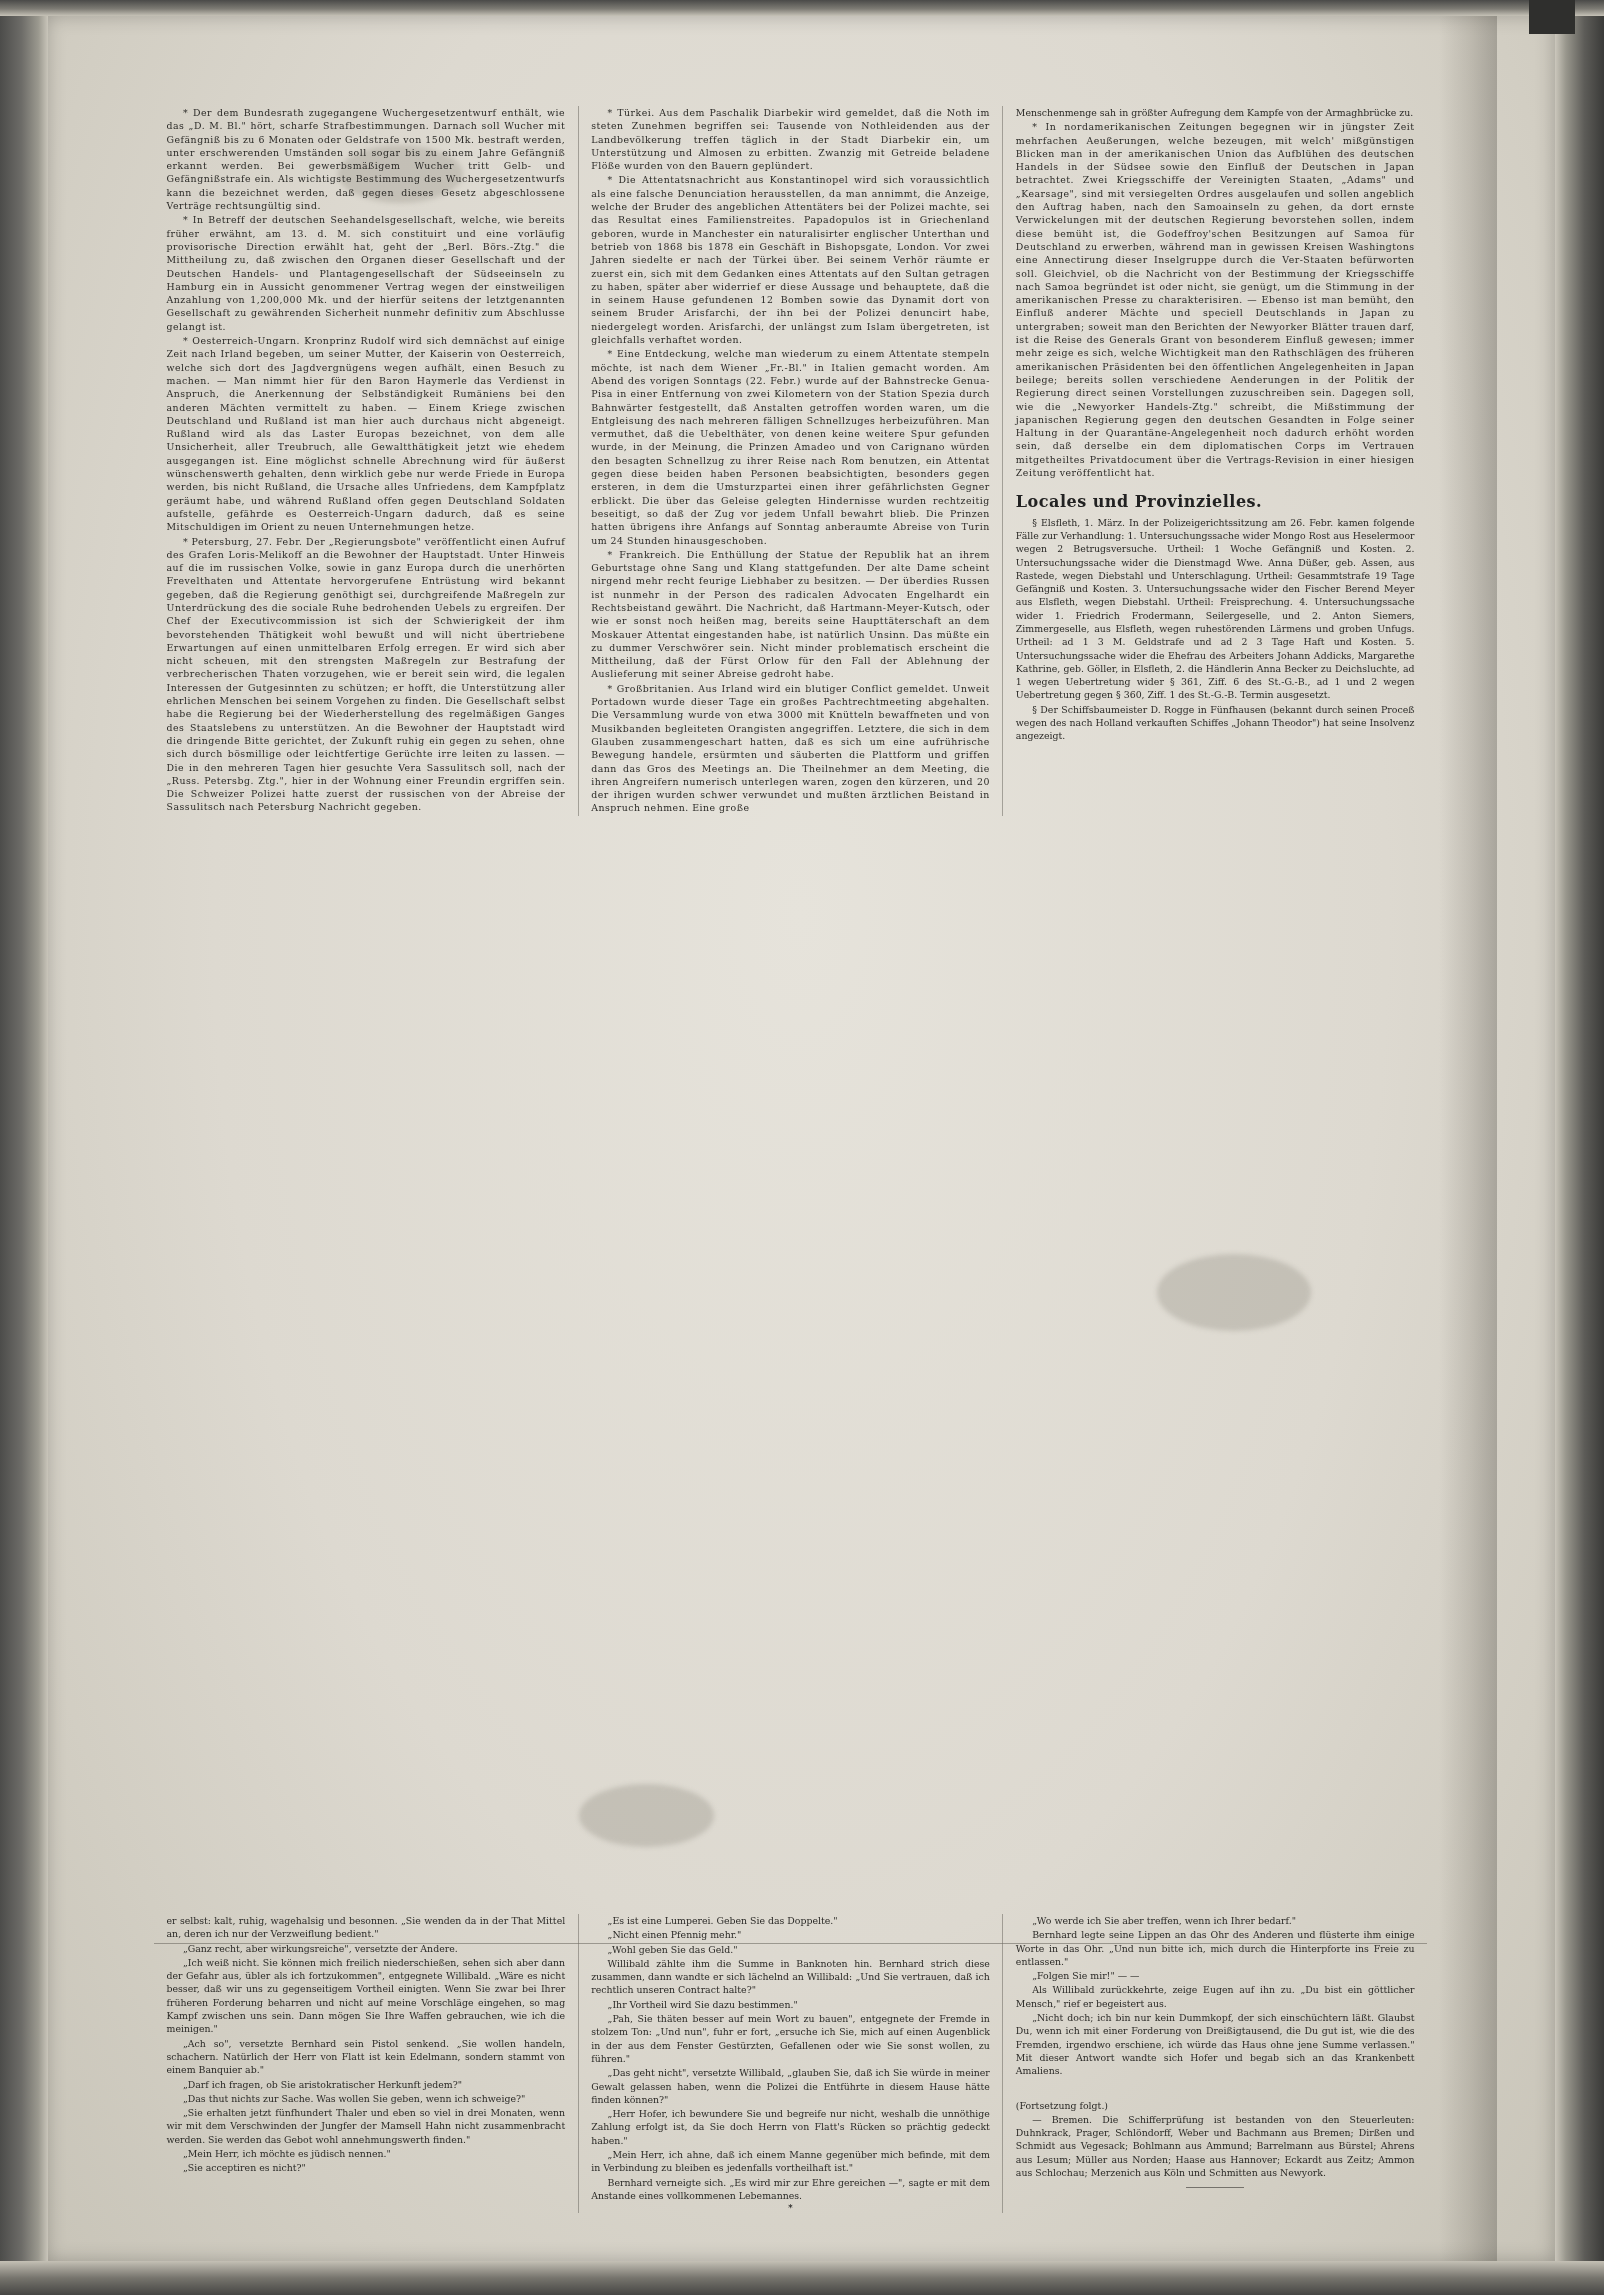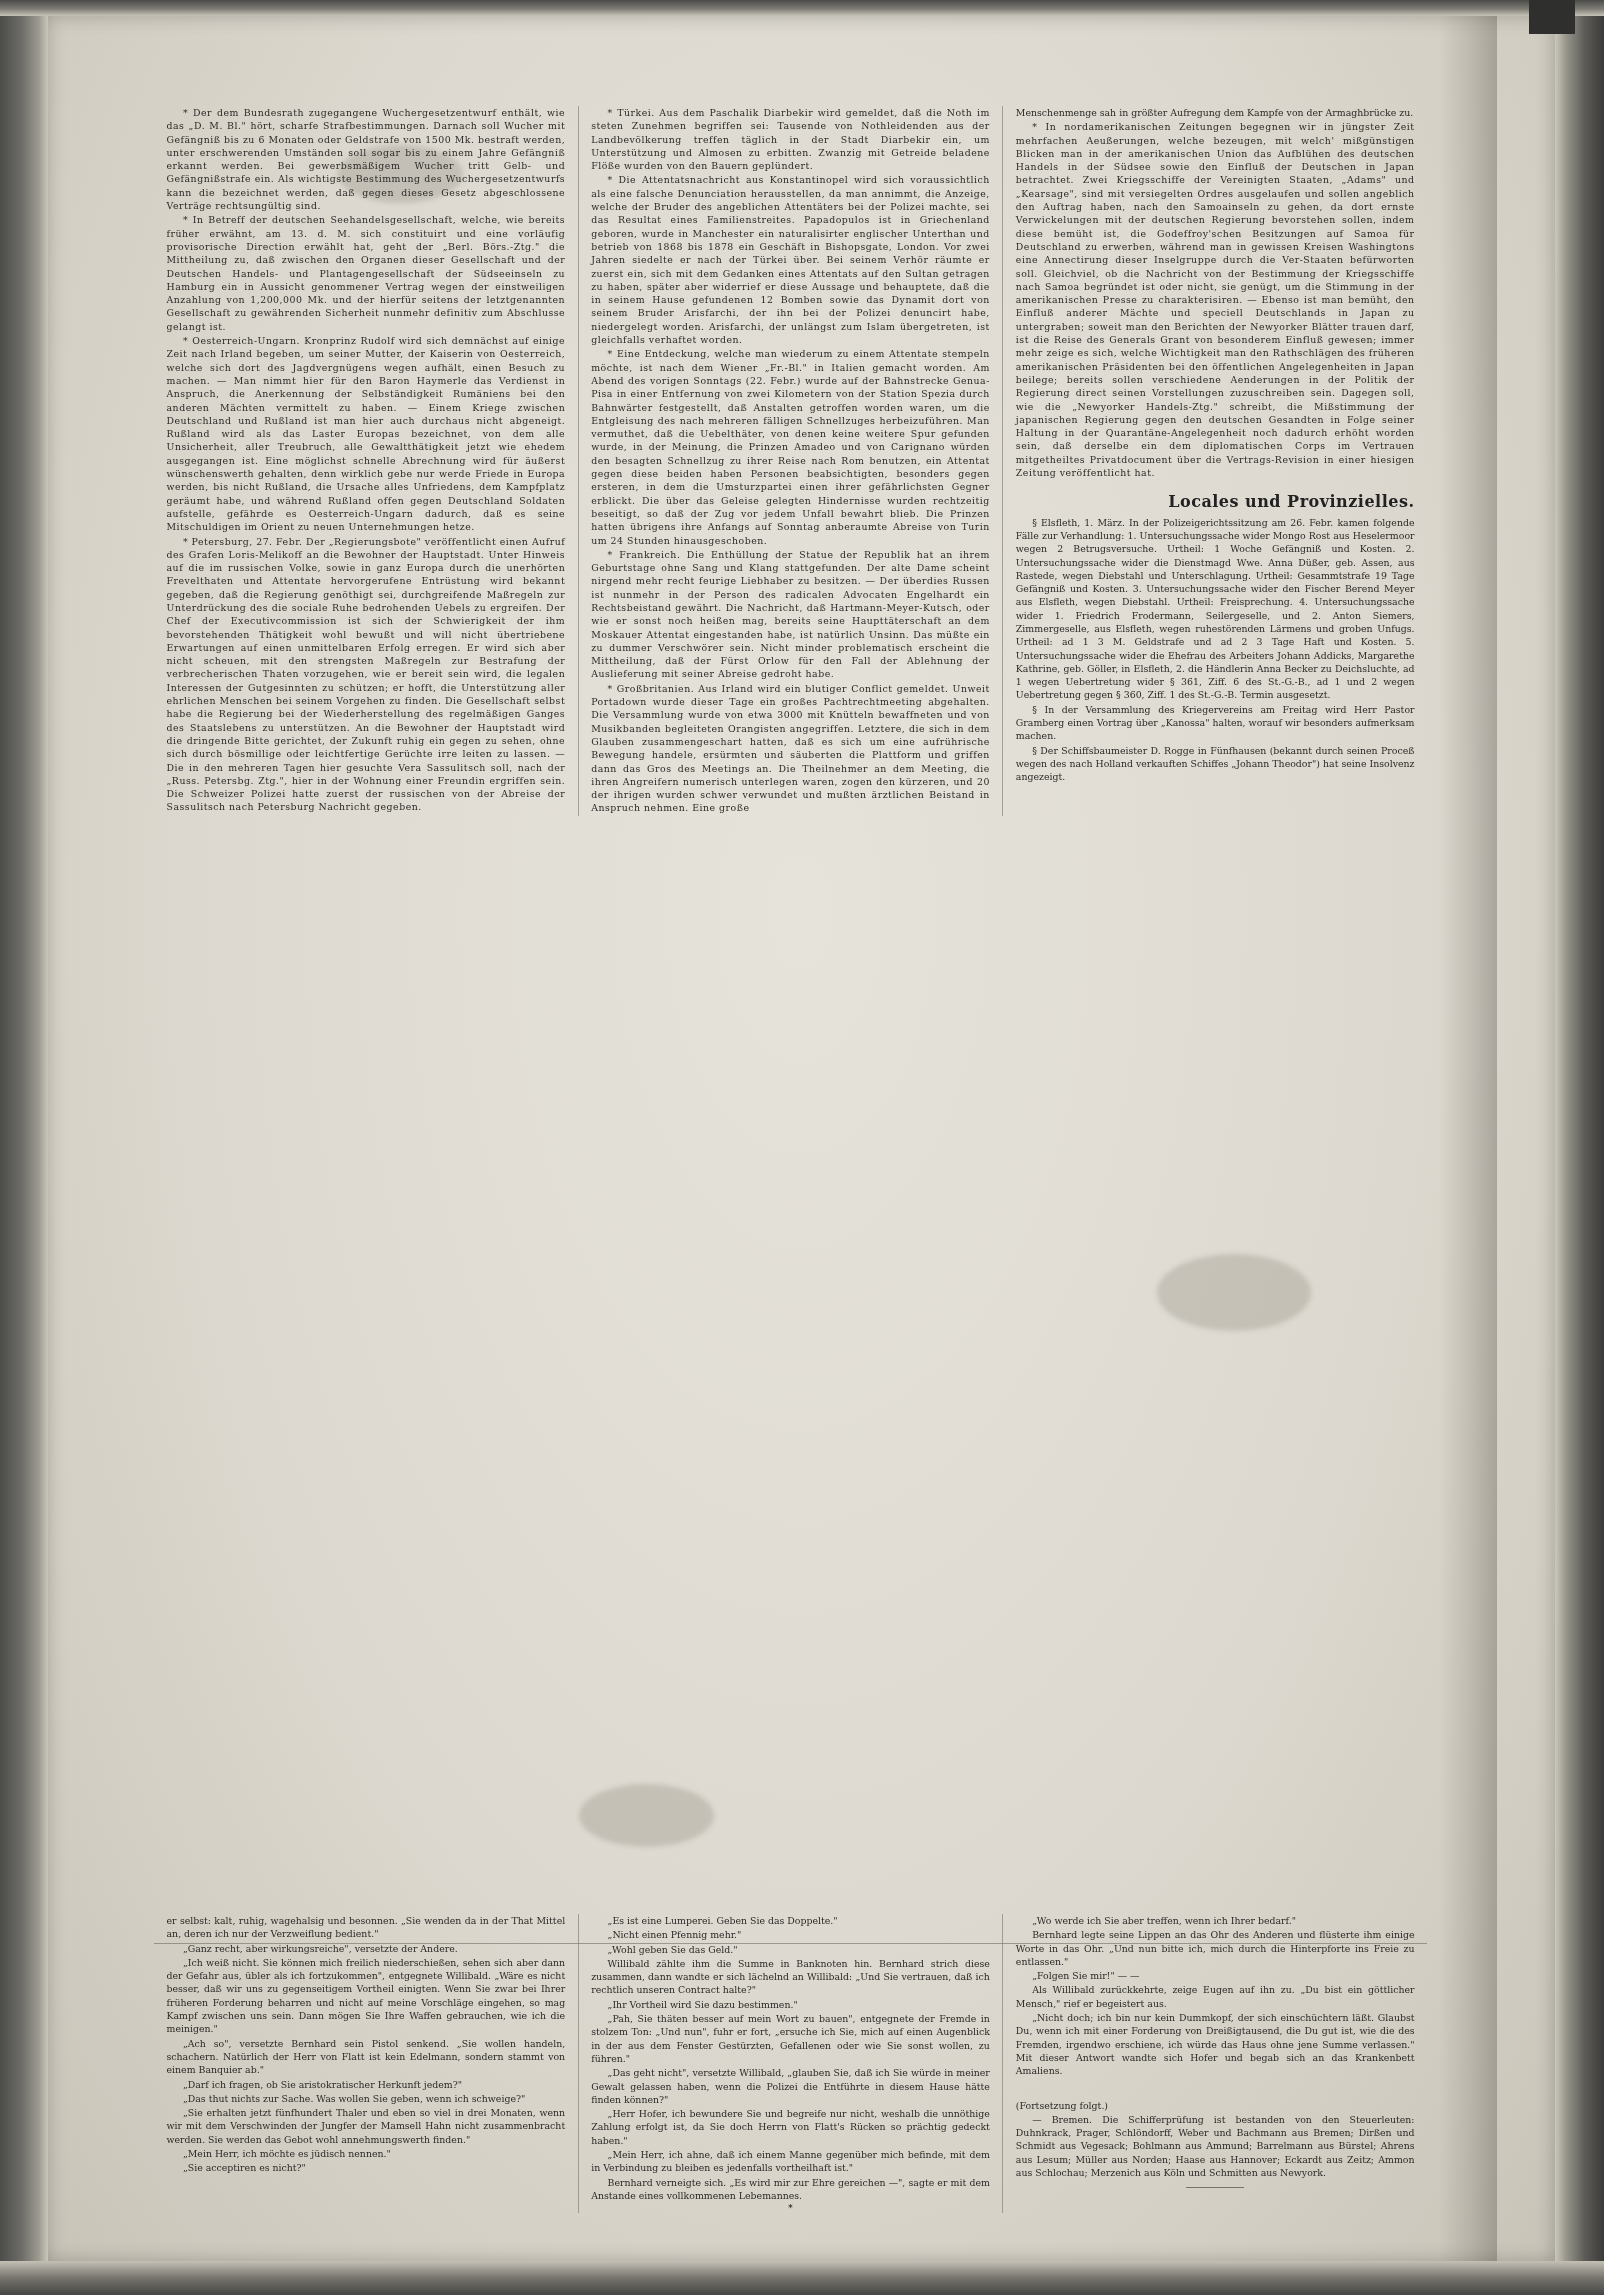--- a/index.html
+++ b/index.html
@@ -88,21 +88,21 @@
     color: #2b2a27;
     hyphens: auto;
     -webkit-hyphens: auto;
     text-rendering: optimizeLegibility;
     font-family: "DejaVu Serif", serif;
   }
   p.ind { text-indent: 16.4px; }
   .star { letter-spacing: 0.5px; }
   .secdiv {
     margin: 12.5px 0 4.8px 0;
-    text-align: right;
+    text-align: left;
   }
   .sechead {
     font-family: "DejaVu Serif", serif;
     font-size: 16px;
     font-weight: bold;
     letter-spacing: 0.5px;
     color: #222;
   }
   .feuilleton {
     position: absolute;
@@ -182,21 +182,20 @@
 
       <div class="col">
         <p>Menschenmenge sah in größter Aufregung dem Kampfe von der Armaghbrücke zu.</p>
         <p class="ind star">* In nordamerikanischen Zeitungen begegnen wir in jüngster Zeit mehrfachen Aeußerungen, welche bezeugen, mit welch' mißgünstigen Blicken man in der amerikanischen Union das Aufblühen des deutschen Handels in der Südsee sowie den Einfluß der Deutschen in Japan betrachtet. Zwei Kriegsschiffe der Vereinigten Staaten, „Adams" und „Kearsage", sind mit versiegelten Ordres ausgelaufen und sollen angeblich den Auftrag haben, nach den Samoainseln zu gehen, da dort ernste Verwickelungen mit der deutschen Regierung bevorstehen sollen, indem diese bemüht ist, die Godeffroy'schen Besitzungen auf Samoa für Deutschland zu erwerben, während man in gewissen Kreisen Washingtons eine Annectirung dieser Inselgruppe durch die Ver-Staaten befürworten soll. Gleichviel, ob die Nachricht von der Bestimmung der Kriegsschiffe nach Samoa begründet ist oder nicht, sie genügt, um die Stimmung in der amerikanischen Presse zu charakterisiren. — Ebenso ist man bemüht, den Einfluß anderer Mächte und speciell Deutschlands in Japan zu untergraben; soweit man den Berichten der Newyorker Blätter trauen darf, ist die Reise des Generals Grant von besonderem Einfluß gewesen; immer mehr zeige es sich, welche Wichtigkeit man den Rathschlägen des früheren amerikanischen Präsidenten bei den öffentlichen Angelegenheiten in Japan beilege; bereits sollen verschiedene Aenderungen in der Politik der Regierung direct seinen Vorstellungen zuzuschreiben sein. Dagegen soll, wie die „Newyorker Handels-Ztg." schreibt, die Mißstimmung der japanischen Regierung gegen den deutschen Gesandten in Folge seiner Haltung in der Quarantäne-Angelegenheit noch dadurch erhöht worden sein, daß derselbe ein dem diplomatischen Corps im Vertrauen mitgetheiltes Privatdocument über die Vertrags-Revision in einer hiesigen Zeitung veröffentlicht hat.</p>
 
         <div class="secdiv">
           <span class="sechead">Locales und Provinzielles.</span>
         </div>
 
         <p class="ind">§ Elsfleth, 1. März. In der Polizeigerichtssitzung am 26. Febr. kamen folgende Fälle zur Verhandlung: 1. Untersuchungssache wider Mongo Rost aus Heselermoor wegen 2 Betrugsversuche. Urtheil: 1 Woche Gefängniß und Kosten. 2. Untersuchungssache wider die Dienstmagd Wwe. Anna Düßer, geb. Assen, aus Rastede, wegen Diebstahl und Unterschlagung. Urtheil: Gesammtstrafe 19 Tage Gefängniß und Kosten. 3. Untersuchungssache wider den Fischer Berend Meyer aus Elsfleth, wegen Diebstahl. Urtheil: Freisprechung. 4. Untersuchungssache wider 1. Friedrich Frodermann, Seilergeselle, und 2. Anton Siemers, Zimmergeselle, aus Elsfleth, wegen ruhestörenden Lärmens und groben Unfugs. Urtheil: ad 1 3 M. Geldstrafe und ad 2 3 Tage Haft und Kosten. 5. Untersuchungssache wider die Ehefrau des Arbeiters Johann Addicks, Margarethe Kathrine, geb. Göller, in Elsfleth, 2. die Händlerin Anna Becker zu Deichsluchte, ad 1 wegen Uebertretung wider § 361, Ziff. 6 des St.-G.-B., ad 1 und 2 wegen Uebertretung gegen § 360, Ziff. 1 des St.-G.-B. Termin ausgesetzt.</p>
-        <p class="ind">§ In der Versammlung des Kriegervereins am Freitag wird Herr Pastor Gramberg einen Vortrag über „Kanossa" halten, worauf wir besonders aufmerksam machen.</p>
         <p class="ind">§ Der Schiffsbaumeister D. Rogge in Fünfhausen (bekannt durch seinen Proceß wegen des nach Holland verkauften Schiffes „Johann Theodor") hat seine Insolvenz angezeigt.</p>
       </div>
 
     </div>
   </div>
 
   <div class="hr-wide"></div>
 
   <div class="feuilleton">
     <div class="cols">

